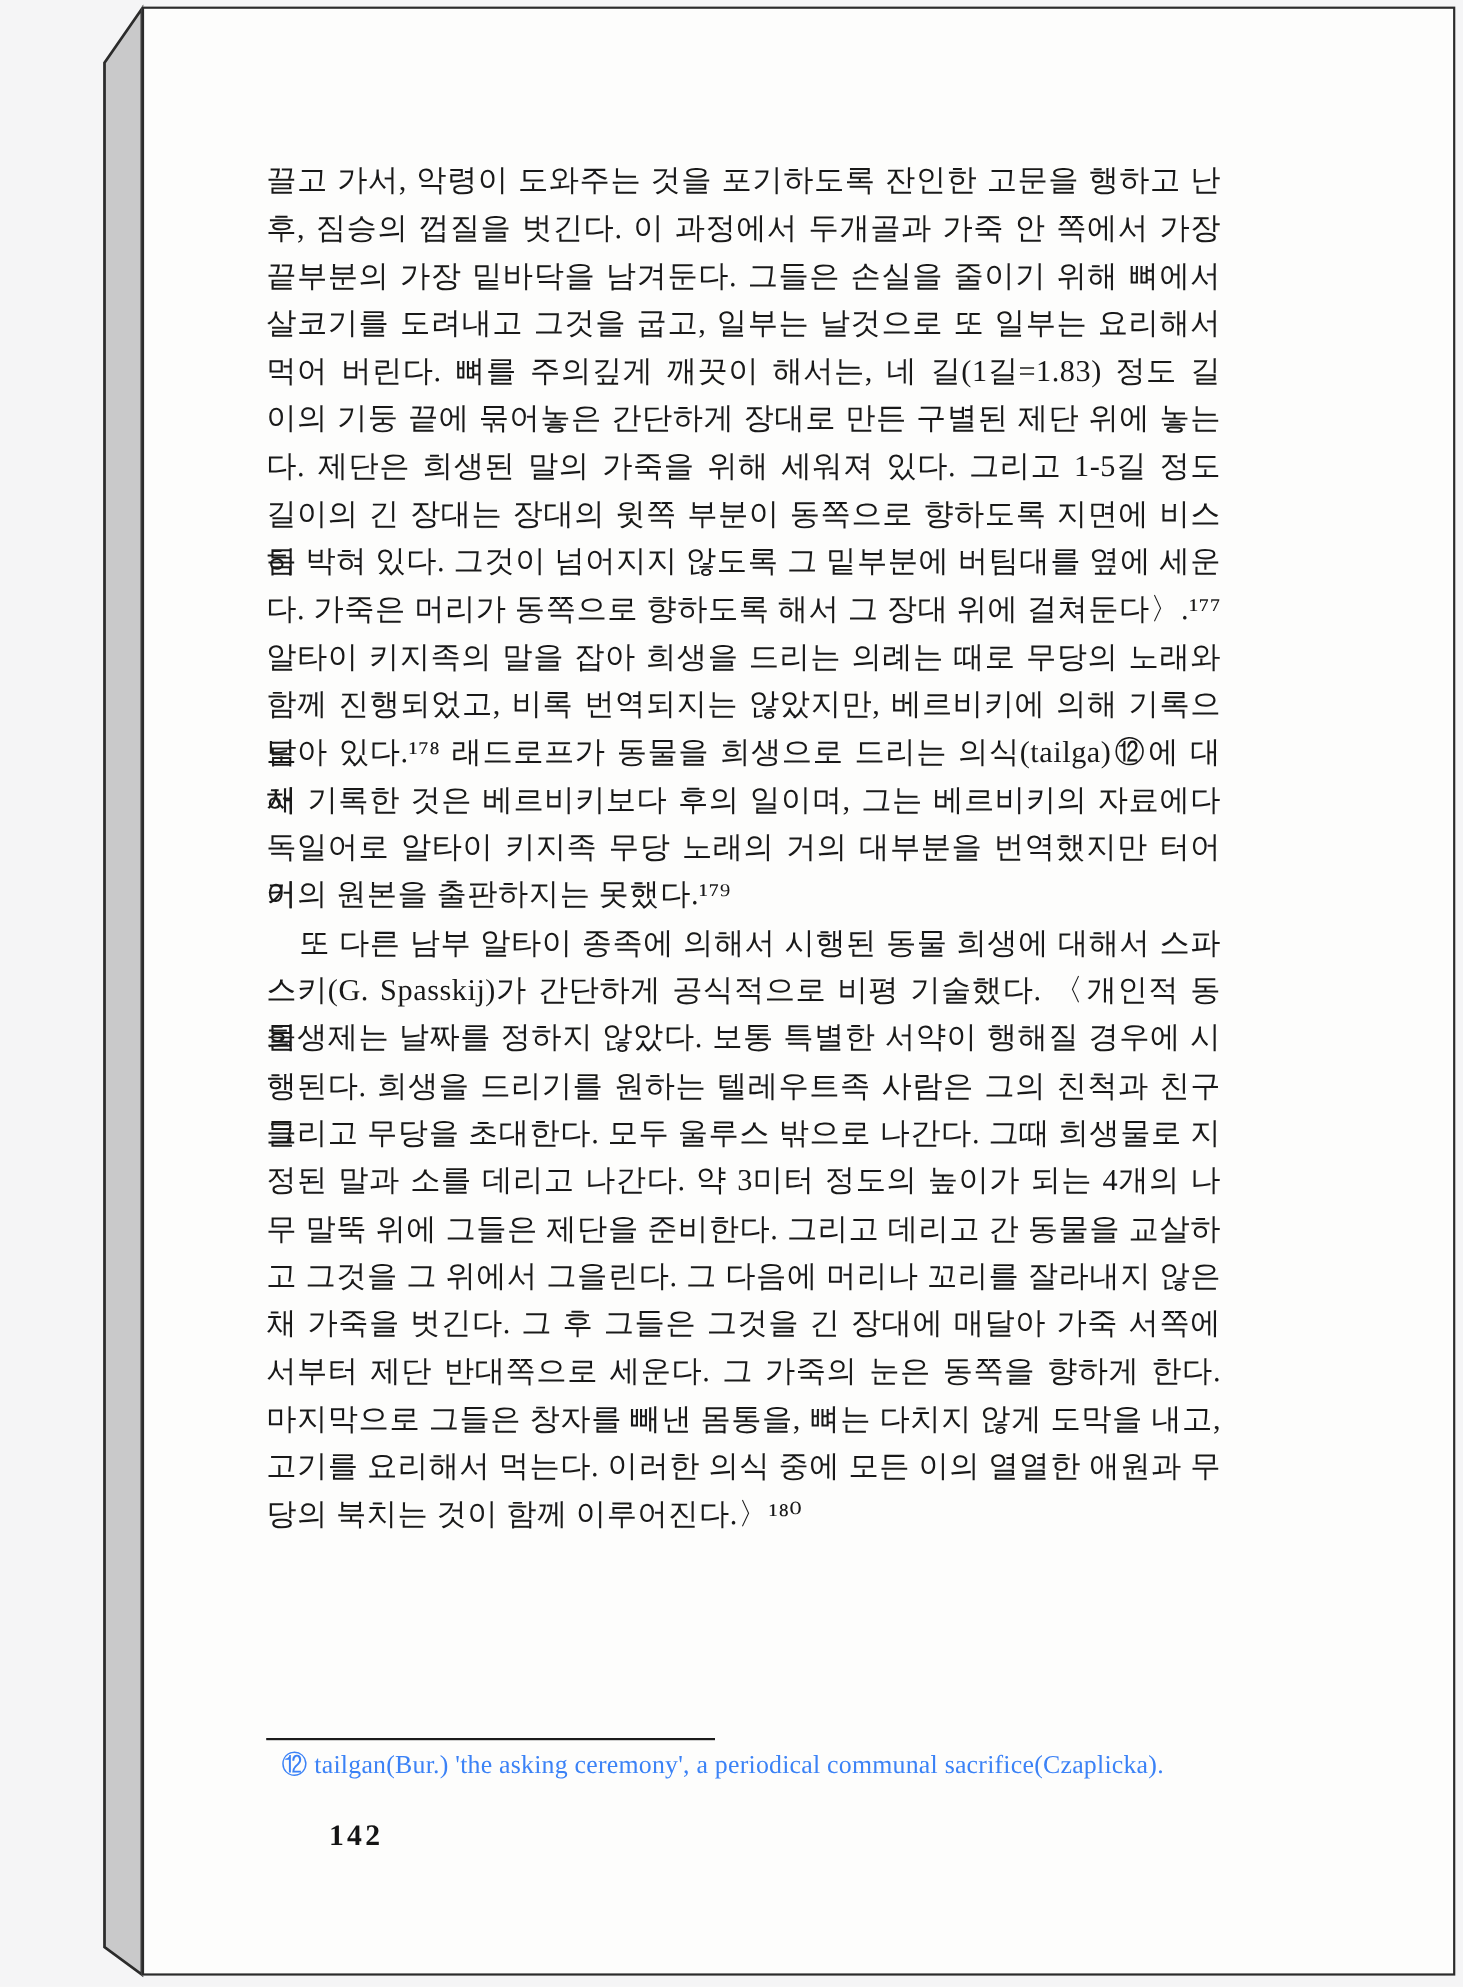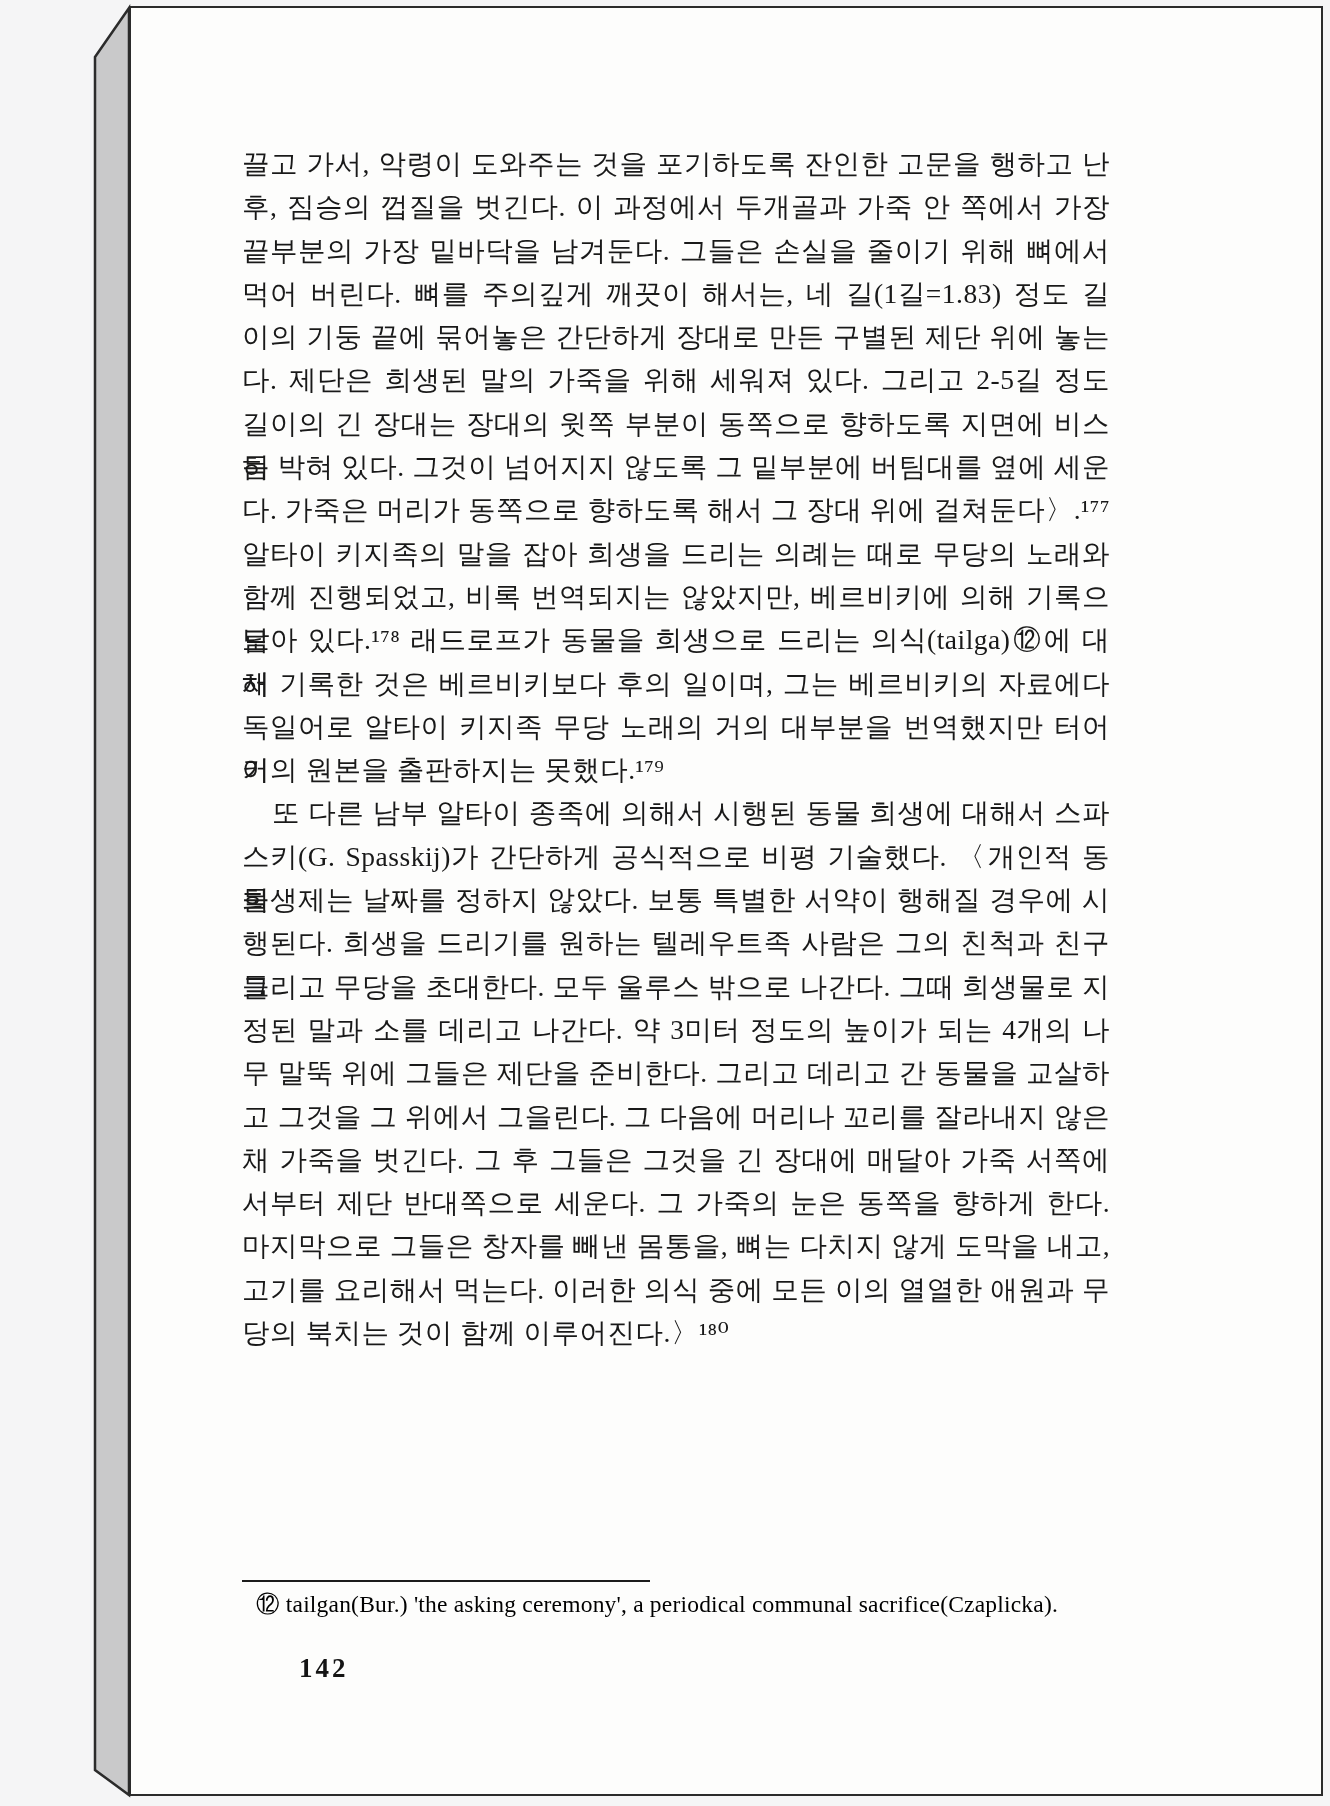--- a/index.html
+++ b/index.html
@@ -39,21 +39,21 @@
     height: 43.3px;
     overflow: visible;
   }
   .line.indent { text-indent: 30px; }
   .line.no-just { text-align-last: left; }
   .footnote-block {
     position: absolute;
     left: 111px;            
     top: 1572px;
     width: 900px;
-    color: #000000;
+    color: #3b82f6;
   }
   .footnote-separator {
     width: 408px;
     border-top: 2.5px solid #1c1c1c;
     margin: 0 0 6px 0;
   }
   .footnote-line {
     font-size: 23.5px;
     letter-spacing: 0.2px;
     padding-left: 14px;
@@ -78,23 +78,24 @@
     <polygon points="95,57 129,8 129,1795 95,1770" fill="#c9c9ca" stroke="#2b2b2b" stroke-width="2.5"></polygon>
   </svg>
 
   <div class="page">
 
     <div class="body-text">
         <div class="para">
           <div class="line">끌고 가서, 악령이 도와주는 것을 포기하도록 잔인한 고문을 행하고 난</div>
           <div class="line">후, 짐승의 껍질을 벗긴다. 이 과정에서 두개골과 가죽 안 쪽에서 가장</div>
           <div class="line">끝부분의 가장 밑바닥을 남겨둔다. 그들은 손실을 줄이기 위해 뼈에서</div>
+          <div class="line">살코기를 도려내고 그것을 굽고, 일부는 날것으로 또 일부는 요리해서</div>
           <div class="line">먹어 버린다. 뼈를 주의깊게 깨끗이 해서는, 네 길(1길=1.83) 정도 길</div>
           <div class="line">이의 기둥 끝에 묶어놓은 간단하게 장대로 만든 구별된 제단 위에 놓는</div>
-          <div class="line">다. 제단은 희생된 말의 가죽을 위해 세워져 있다. 그리고 2-5길 정도</div>
+          <div class="line">다. 제단은 희생된 말의 가죽을 위해 세워져 있다. 그리고 1-5길 정도</div>
           <div class="line">길이의 긴 장대는 장대의 윗쪽 부분이 동쪽으로 향하도록 지면에 비스듬</div>
           <div class="line">히 박혀 있다. 그것이 넘어지지 않도록 그 밑부분에 버팀대를 옆에 세운</div>
           <div class="line">다. 가죽은 머리가 동쪽으로 향하도록 해서 그 장대 위에 걸쳐둔다〉.¹⁷⁷</div>
           <div class="line">알타이 키지족의 말을 잡아 희생을 드리는 의례는 때로 무당의 노래와</div>
           <div class="line">함께 진행되었고, 비록 번역되지는 않았지만, 베르비키에 의해 기록으로</div>
           <div class="line">남아 있다.¹⁷⁸ 래드로프가 동물을 희생으로 드리는 의식(tailga)⑫에 대해</div>
           <div class="line">서 기록한 것은 베르비키보다 후의 일이며, 그는 베르비키의 자료에다</div>
           <div class="line">독일어로 알타이 키지족 무당 노래의 거의 대부분을 번역했지만 터어키</div>
           <div class="line no-just">어의 원본을 출판하지는 못했다.¹⁷⁹</div>
         </div>

